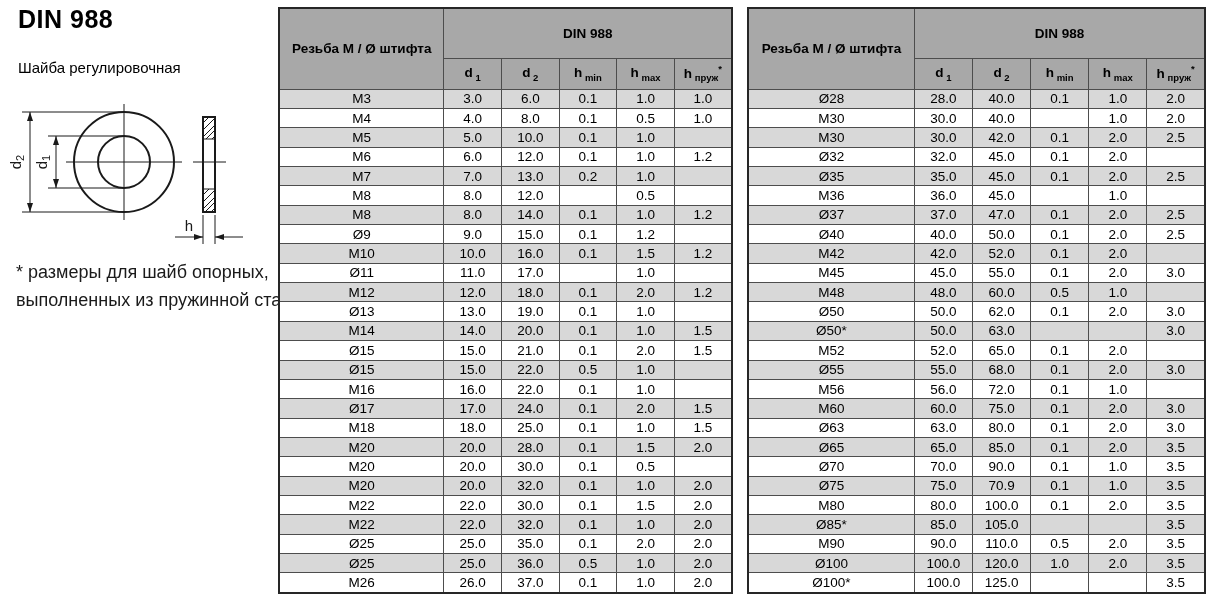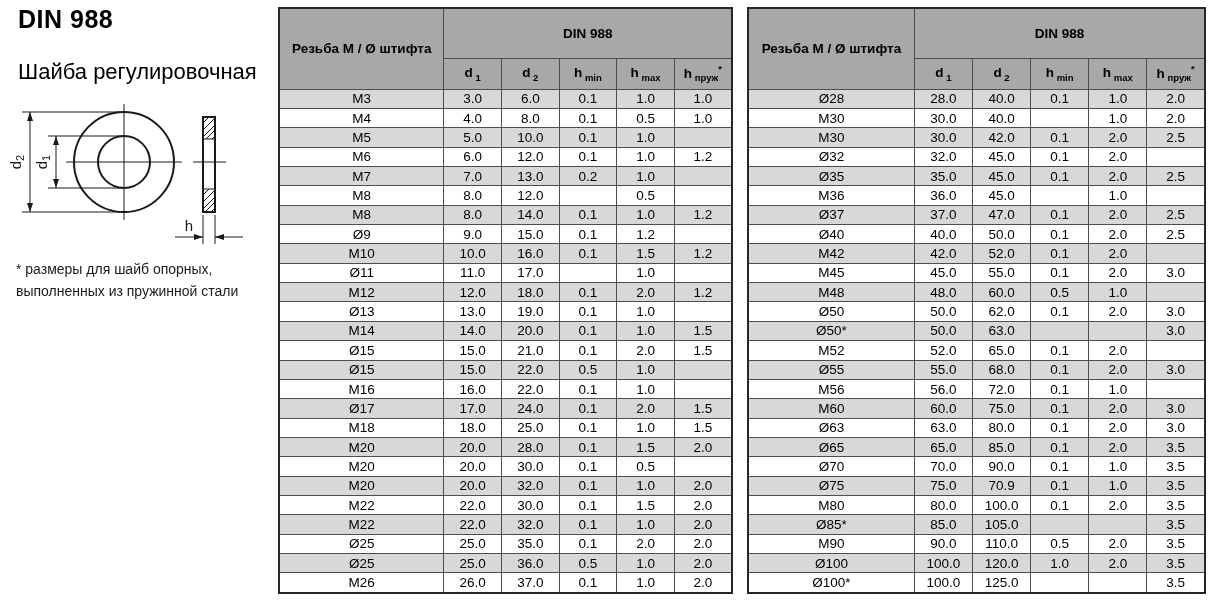--- a/index.html
+++ b/index.html
@@ -10,26 +10,26 @@
     font-family:"Liberation Sans", sans-serif;
     color:#000;
     overflow:hidden;
   }
   .title {
     position:absolute; left:18px; top:5px;
     font-size:25px; font-weight:bold; letter-spacing:.5px;
   }
   .subtitle {
     position:absolute; left:18px; top:59px;
-    font-size:22px; font-weight:normal;
+    font-size:15px; font-weight:normal;
   }
   .drawing { position:absolute; left:8px; top:103px; }
   .note {
     position:absolute; left:16px; top:259px;
-    font-size:14px; line-height:1.55; color:#1a1a1a;
+    font-size:18px; line-height:1.55; color:#1a1a1a;
   }
   .table-wrap { position:absolute; top:7px; }
   .table-wrap.left  { left:278px; width:455px; height:587px; }
   .table-wrap.right { left:747px; width:459px; height:587px; }
 
   table.spec {
     width:100%; height:100%;
     border-collapse:collapse; table-layout:fixed;
     font-size:13.5px;
     border:2px solid #262626;

